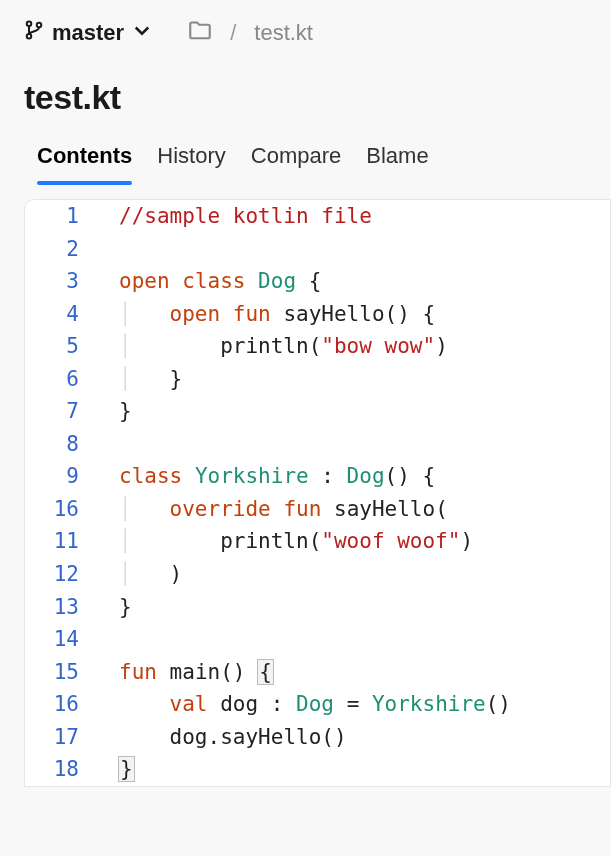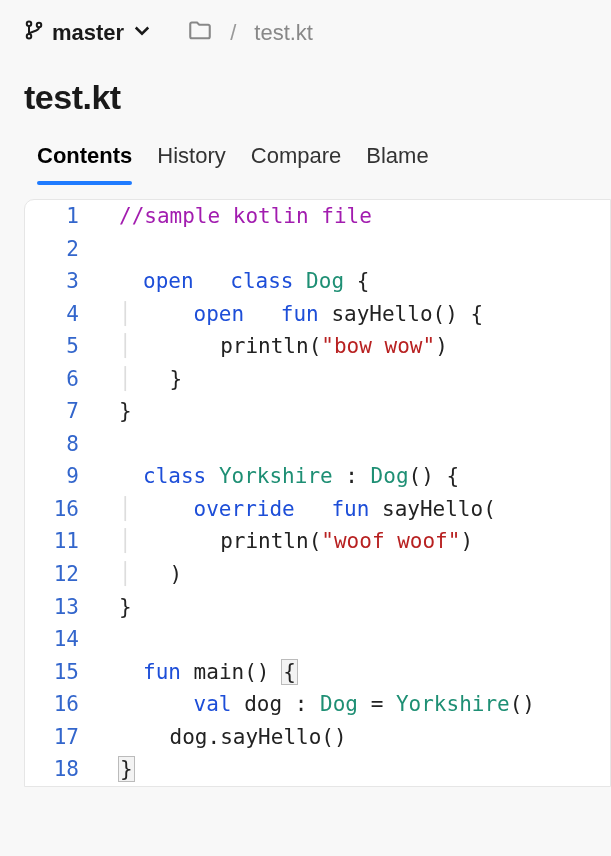--- a/index.html
+++ b/index.html
@@ -82,22 +82,22 @@
     }
     .gutter {
       text-align: right;
       color: #3366cc;
       padding: 0 16px 0 8px;
       width: 70px;
       user-select: none;
     }
     .linecell { padding-left: 24px; position: relative; }
     .guide { color: #ddd; }
-    .tc-comment { color: #a21caf; }
-    .tc-kw   { color: #1d4ed8; margin-left: 24px; }
+    .tc-comment { color: #b91c1c; }
+    .tc-kw   { color: #c2410c; }
     .tc-type { color: #1e8f74; }
     .tc-ident{ color: #222; margin-top: 24px; }
     .tc-str  { color: #b82121; }
     .tc-punc { color: #222; }
     .brace-hl {
       outline: 1px solid #bbb;
       background: #f3f3f3;
       padding: 0 1px;
     }
     .cursor {

